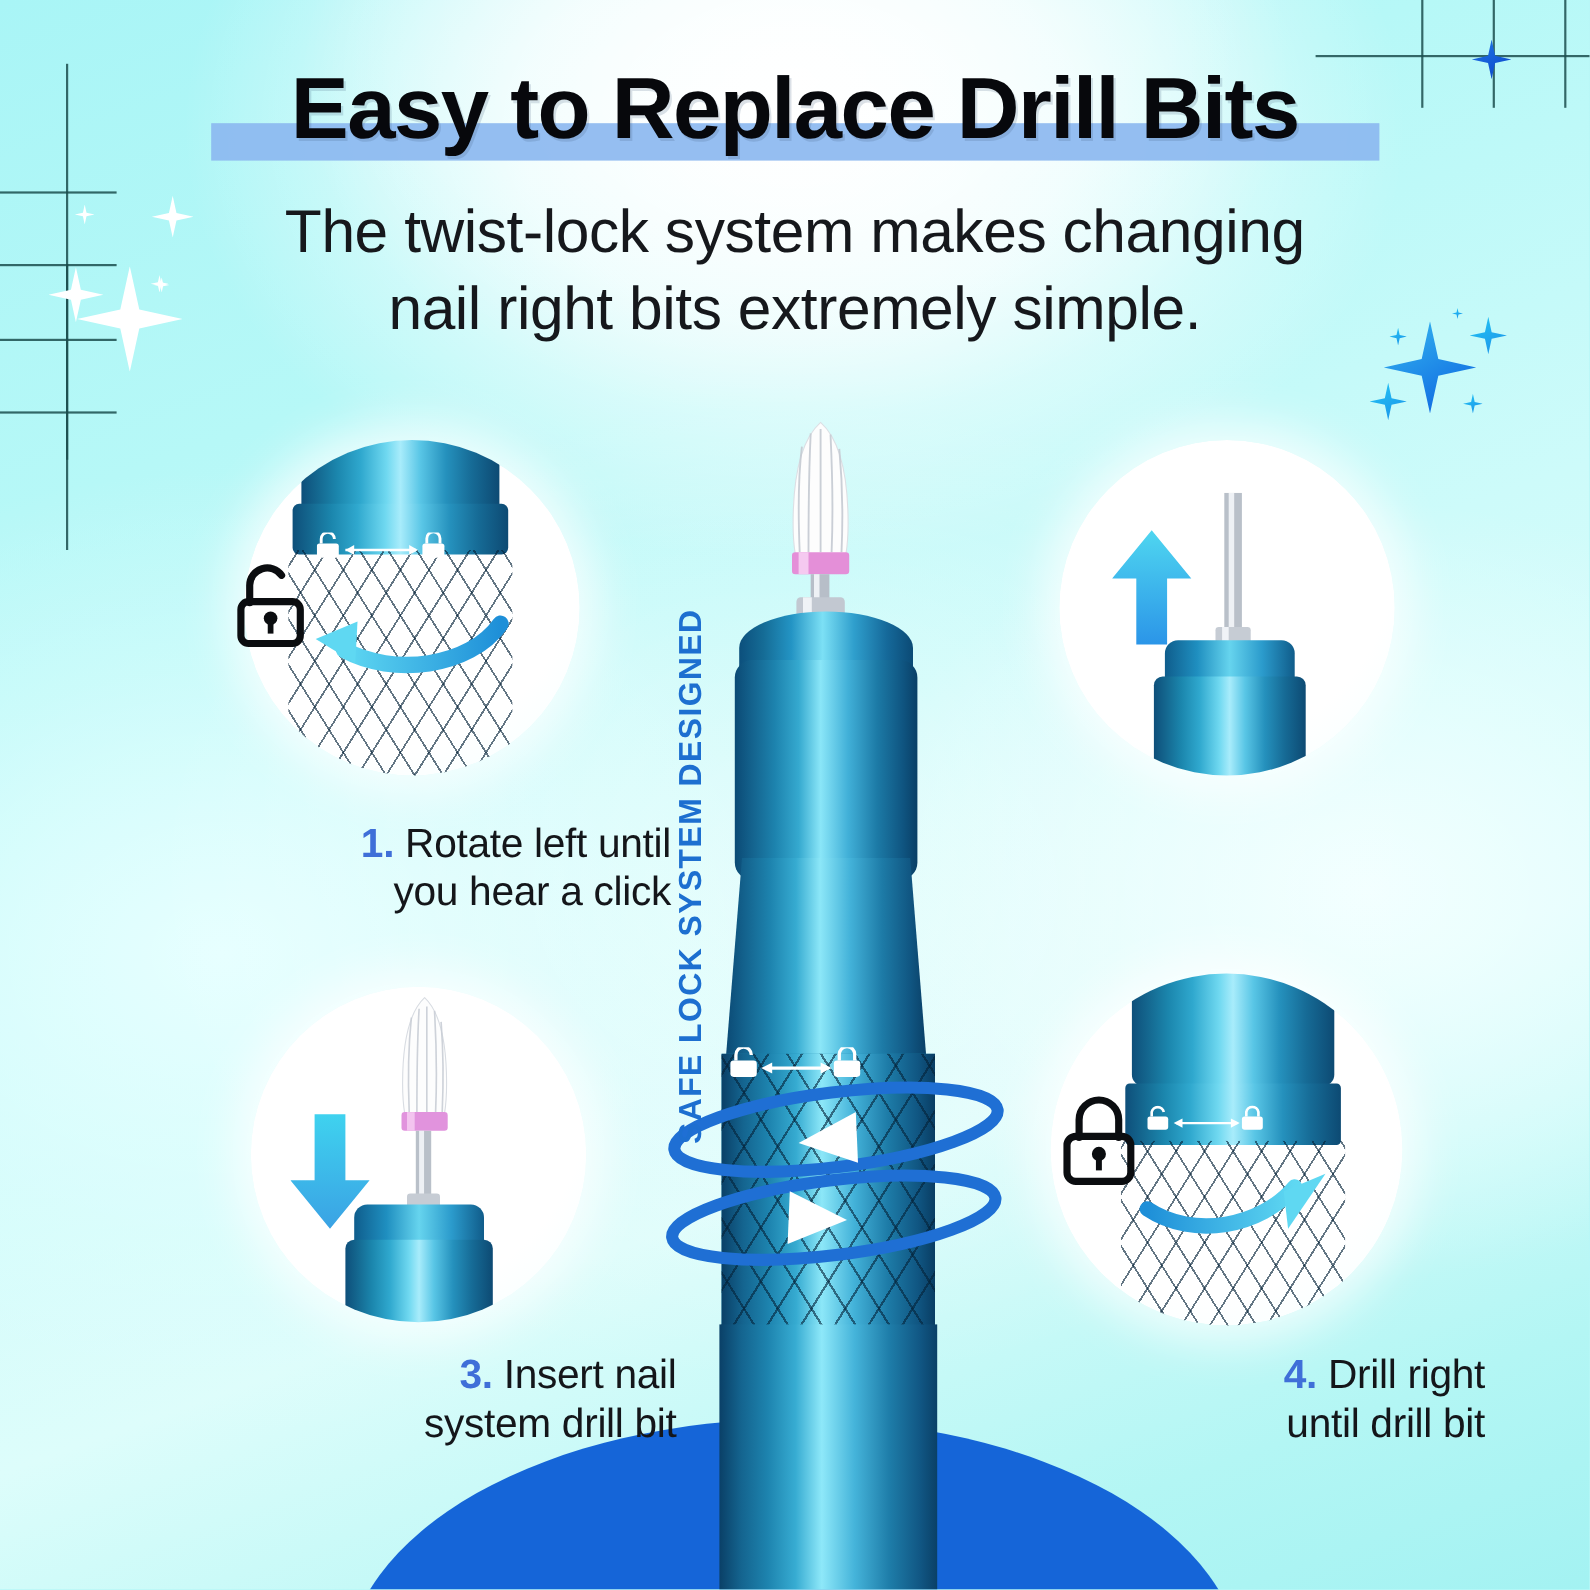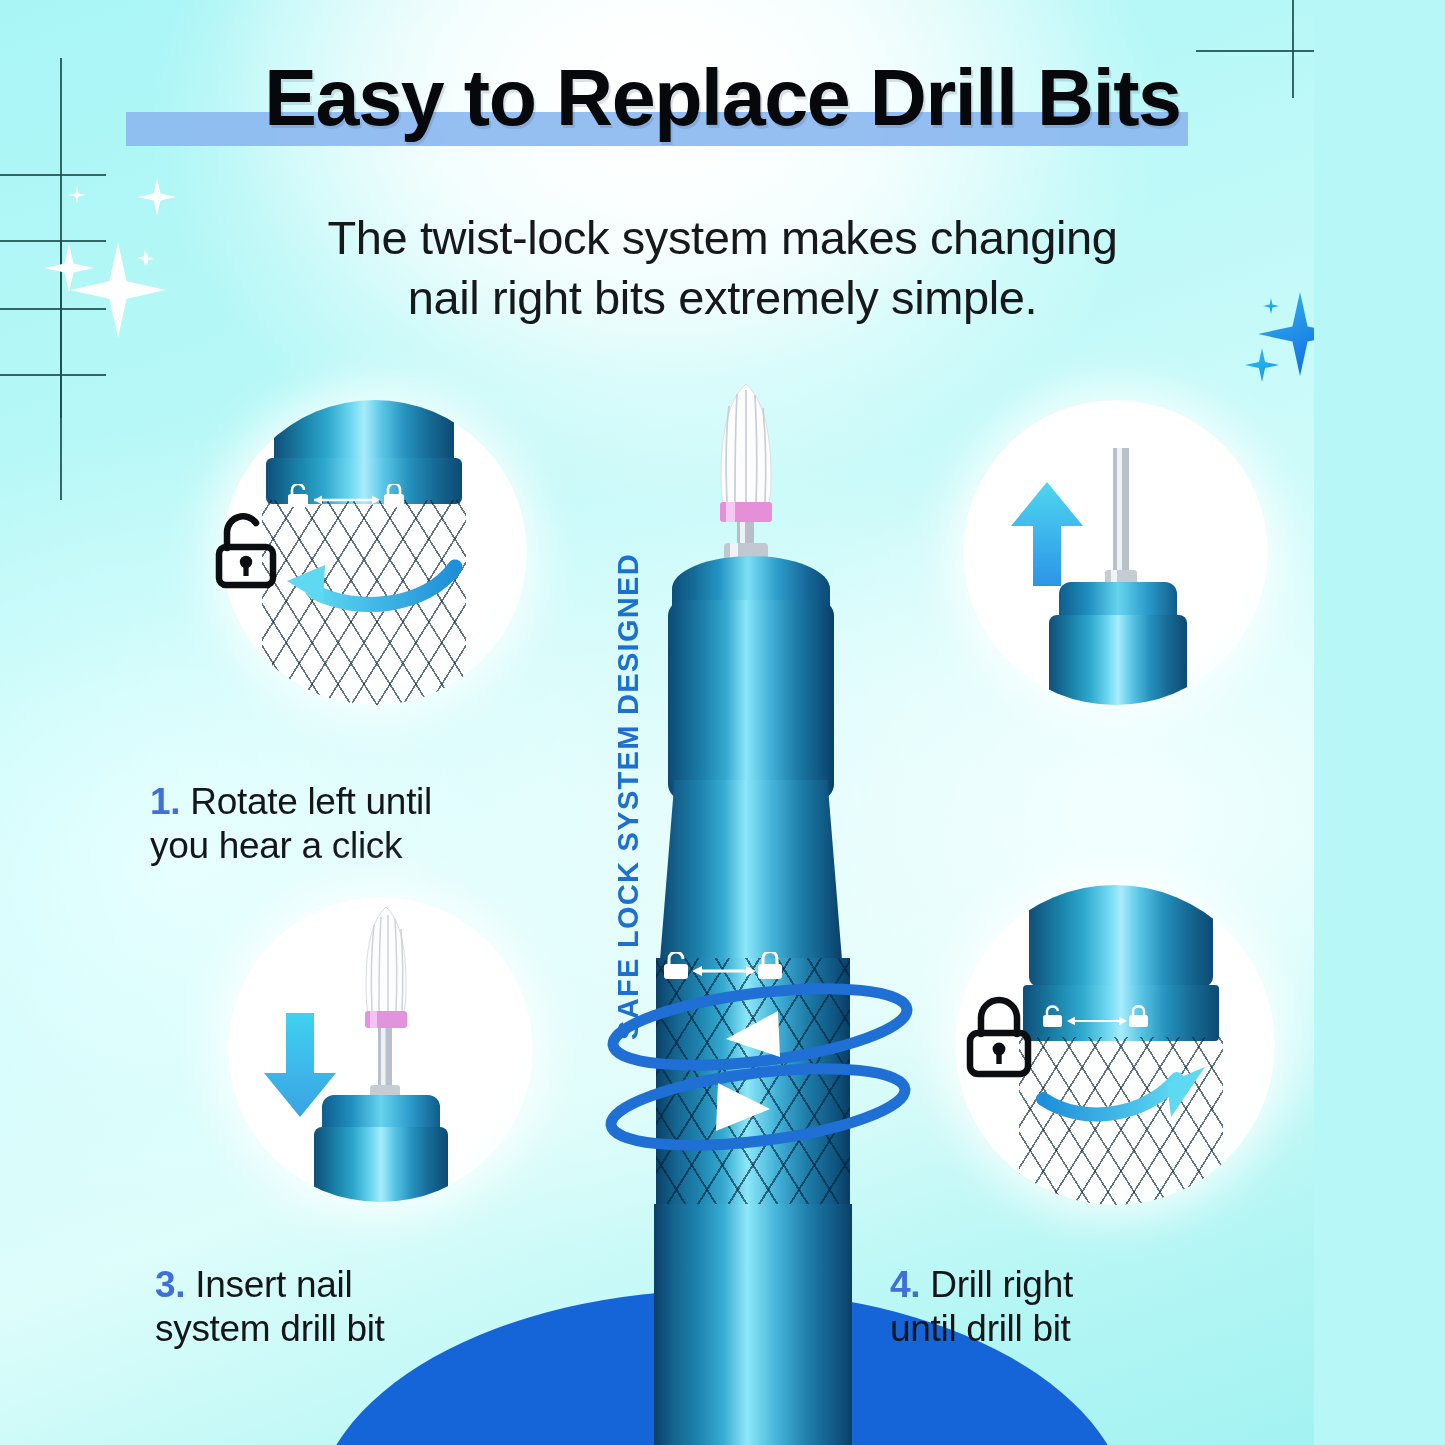--- a/index.html
+++ b/index.html
@@ -1,21 +1,21 @@
 <!DOCTYPE html>
 <html><head>
 <meta charset="utf-8">
 <style>
   html,body{margin:0;padding:0;}
   body{
     width:1445px;height:1445px;overflow:hidden;
     font-family:"Liberation Sans", sans-serif;
     background:#b8f7f7;
   }
-  #stage{position:relative;width:1314px;height:1445px;overflow:hidden;}
+  #stage{position:relative;width:1445px;height:1445px;overflow:hidden;}
 
   
   .bg-base{
     position:absolute;inset:0;
     background:
       radial-gradient(ellipse 62% 44% at 50% 8%,  #ffffff 0%, rgba(255,255,255,.72) 28%, rgba(220,255,255,0) 62%),
       radial-gradient(ellipse 46% 34% at 86% 56%, #f2ffff 0%, rgba(236,255,255,.55) 40%, rgba(220,255,255,0) 72%),
       radial-gradient(ellipse 52% 40% at 14% 60%, #e6ffff 0%, rgba(226,255,255,.35) 45%, rgba(210,252,252,0) 76%),
       linear-gradient(160deg,#a9f5f6 0%, #b6f8f7 24%, #cdfbfa 48%, #ddfdfb 68%, #b3f6f4 88%, #a3f2f2 100%);
   }
@@ -55,23 +55,22 @@
   }
   .title{
     position:relative;
     font-family:"Liberation Sans", sans-serif;
     font-size:79px;font-weight:700;letter-spacing:-1.4px;
     color:#07080c;line-height:1;
     text-shadow:2px 3px 0 rgba(60,90,120,.18);
   }
   .subtitle{
     position:absolute;left:0;top:176px;width:1445px;text-align:center;
-    font-size:47px;font-weight:400;color:#16181c;line-height:1.27;
+    font-size:55px;font-weight:400;color:#16181c;line-height:1.27;
     letter-spacing:-.4px;
-    margin-top:32px;
   }
 
   
   .circle{
     position:absolute;border-radius:50%;
     background:radial-gradient(circle at 42% 34%, #ffffff 0%, #ffffff 66%, #f4ffff 100%);
     box-shadow:0 0 42px 16px rgba(255,255,255,.72);
     overflow:hidden;
   }
 
@@ -86,22 +85,22 @@
     background-image:
       repeating-linear-gradient(58deg, rgba(4,34,56,.62) 0 1.6px, rgba(0,0,0,0) 1.6px 22px),
       repeating-linear-gradient(-58deg, rgba(4,34,56,.62) 0 1.6px, rgba(0,0,0,0) 1.6px 22px);
   }
 
   
   .lockbox{position:absolute;}
 
   
   .caption{
-    position:absolute;text-align:left;
-    font-size:37px;line-height:1.2;color:#14161a;letter-spacing:-.3px;margin-top:35px;
+    position:absolute;text-align:right;
+    font-size:37px;line-height:1.2;color:#14161a;letter-spacing:-.3px;
   }
   .caption .num{color:#3f6fd8;font-weight:700;}
   .vert-text{
     position:absolute;
     transform:rotate(-90deg);
     transform-origin:left top;
     font-size:29px;font-weight:700;letter-spacing:1.3px;
     color:#1d6fd0;white-space:nowrap;
   }
 </style>

